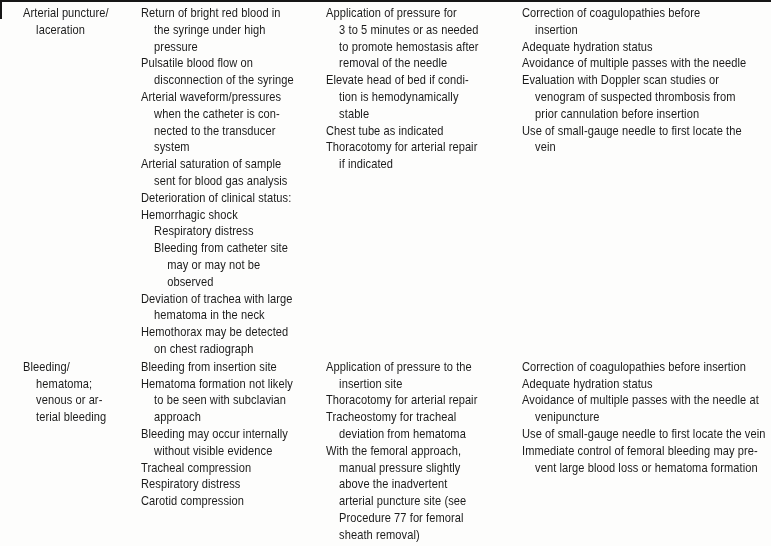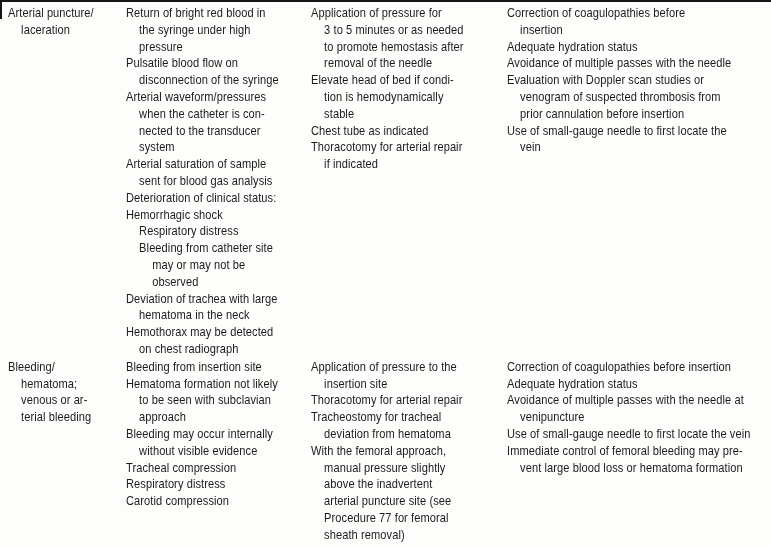--- a/index.html
+++ b/index.html
@@ -20,21 +20,21 @@
   }
   .left-tick {
     position: absolute;
     top: 0; left: 0;
     width: 2px; height: 19px;
     background: #161616;
   }
   .grid {
     display: grid;
     grid-template-columns: 118px 185px 196px 1fr;
-    padding: 5px 0 0 8px;
+    padding: 5px 0 0 23px;
     row-gap: 1px;
   }
   .cell { overflow: visible; }
   
   .sq {
     transform: scaleX(0.82);
     transform-origin: left top;
     width: 121.9%;
   }
   .ln {

